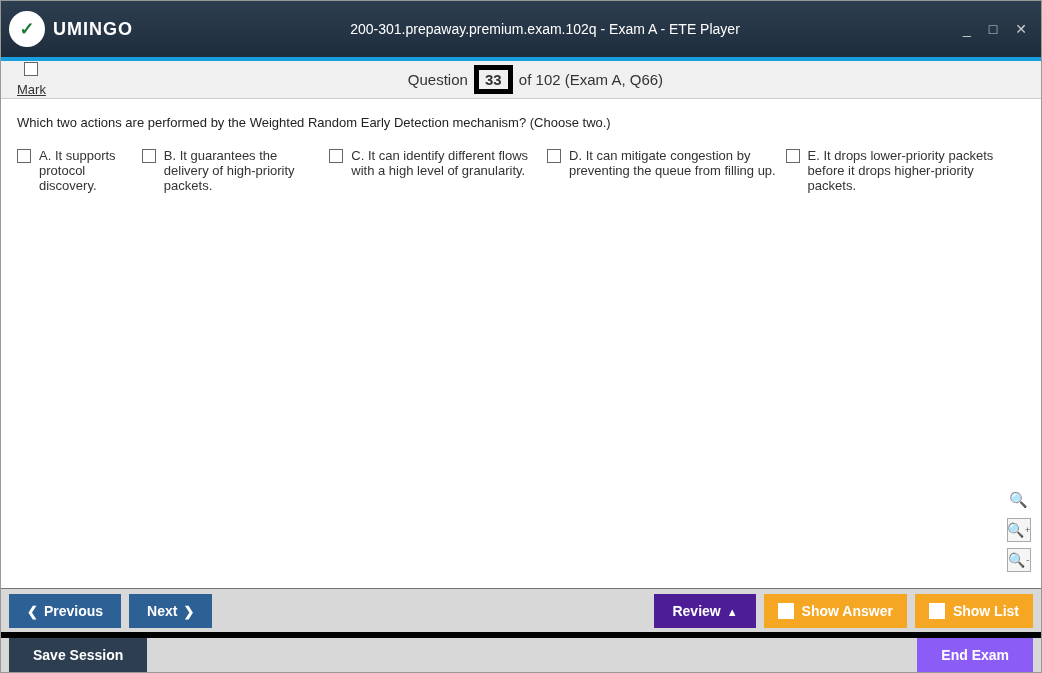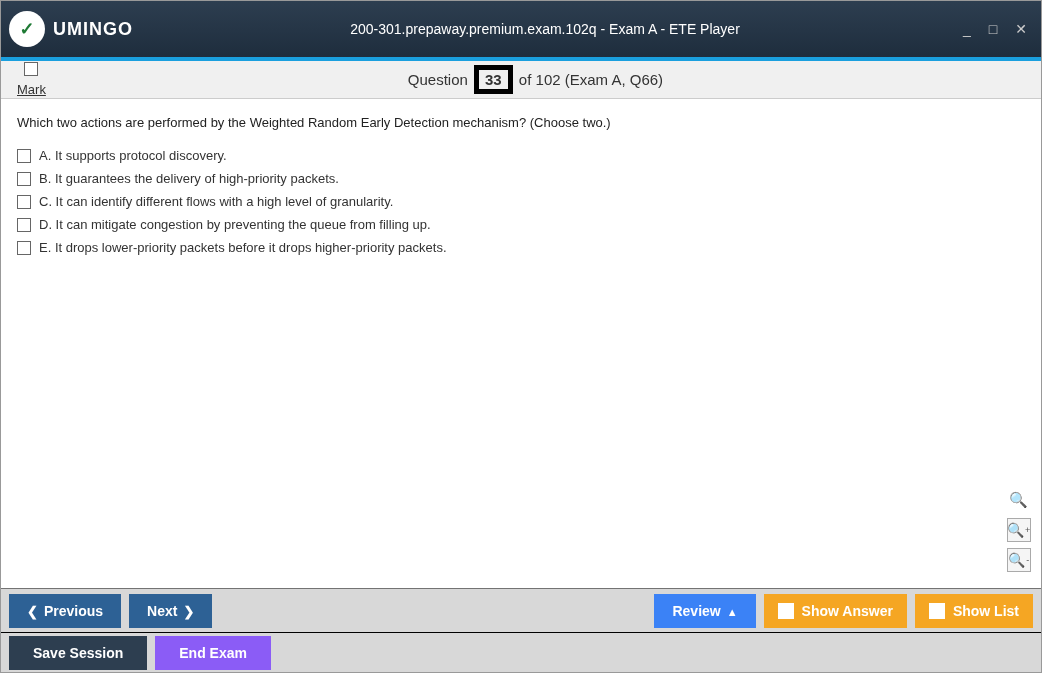--- a/index.html
+++ b/index.html
@@ -71,21 +71,21 @@
     .main-content {
       flex: 1;
       background: #ffffff;
       overflow-y: auto;
       padding: 16px 16px 16px 16px;
       position: relative;
     }
 
     .question-text { font-size: 13px; color: #222; margin-bottom: 18px; font-weight: normal; }
 
-    .answer-options { display: flex; flex-direction: column; gap: 8px; }
+    .answer-options { display: flex; flex-direction: row; gap: 8px; }
     .answer-option { display: flex; align-items: flex-start; gap: 8px; font-size: 13px; color: #333; }
     .opt-cb { width: 14px; height: 14px; border: 1px solid #666; background: #fff; flex-shrink: 0; margin-top: 1px; }
 
     
     .zoom-controls {
       position: absolute;
       right: 10px;
       bottom: 16px;
       display: flex;
       flex-direction: column;
@@ -121,43 +121,43 @@
       display: flex;
       align-items: center;
       padding: 0 8px;
       gap: 8px;
       border-top: 1px solid #737373;
     }
     .bottom-row2 {
       height: 40px;
       display: flex;
       align-items: center;
-      justify-content: flex-start;
+      justify-content: space-between;
       padding: 0 8px;
       gap: 8px;
-      border-top: 1px solid #000000;
+      border-top: 6px solid #000000;
     }
 
     .nav-btn {
       height: 34px;
       padding: 0 18px;
       background: #2d6195;
       color: #fff;
       border: none;
       cursor: pointer;
       font-size: 14px;
       font-weight: bold;
       display: flex; align-items: center; gap: 6px;
     }
 
     .spacer { flex: 1; }
 
     .review-btn {
       height: 34px;
-      background: #3b82f6;
+      background: #4c1d95;
       color: #fff;
       border: none;
       cursor: pointer;
       font-size: 14px;
       font-weight: bold;
       padding: 12px 18px;
       display: flex; align-items: center; gap: 6px;
     }
 
     .show-btn {

